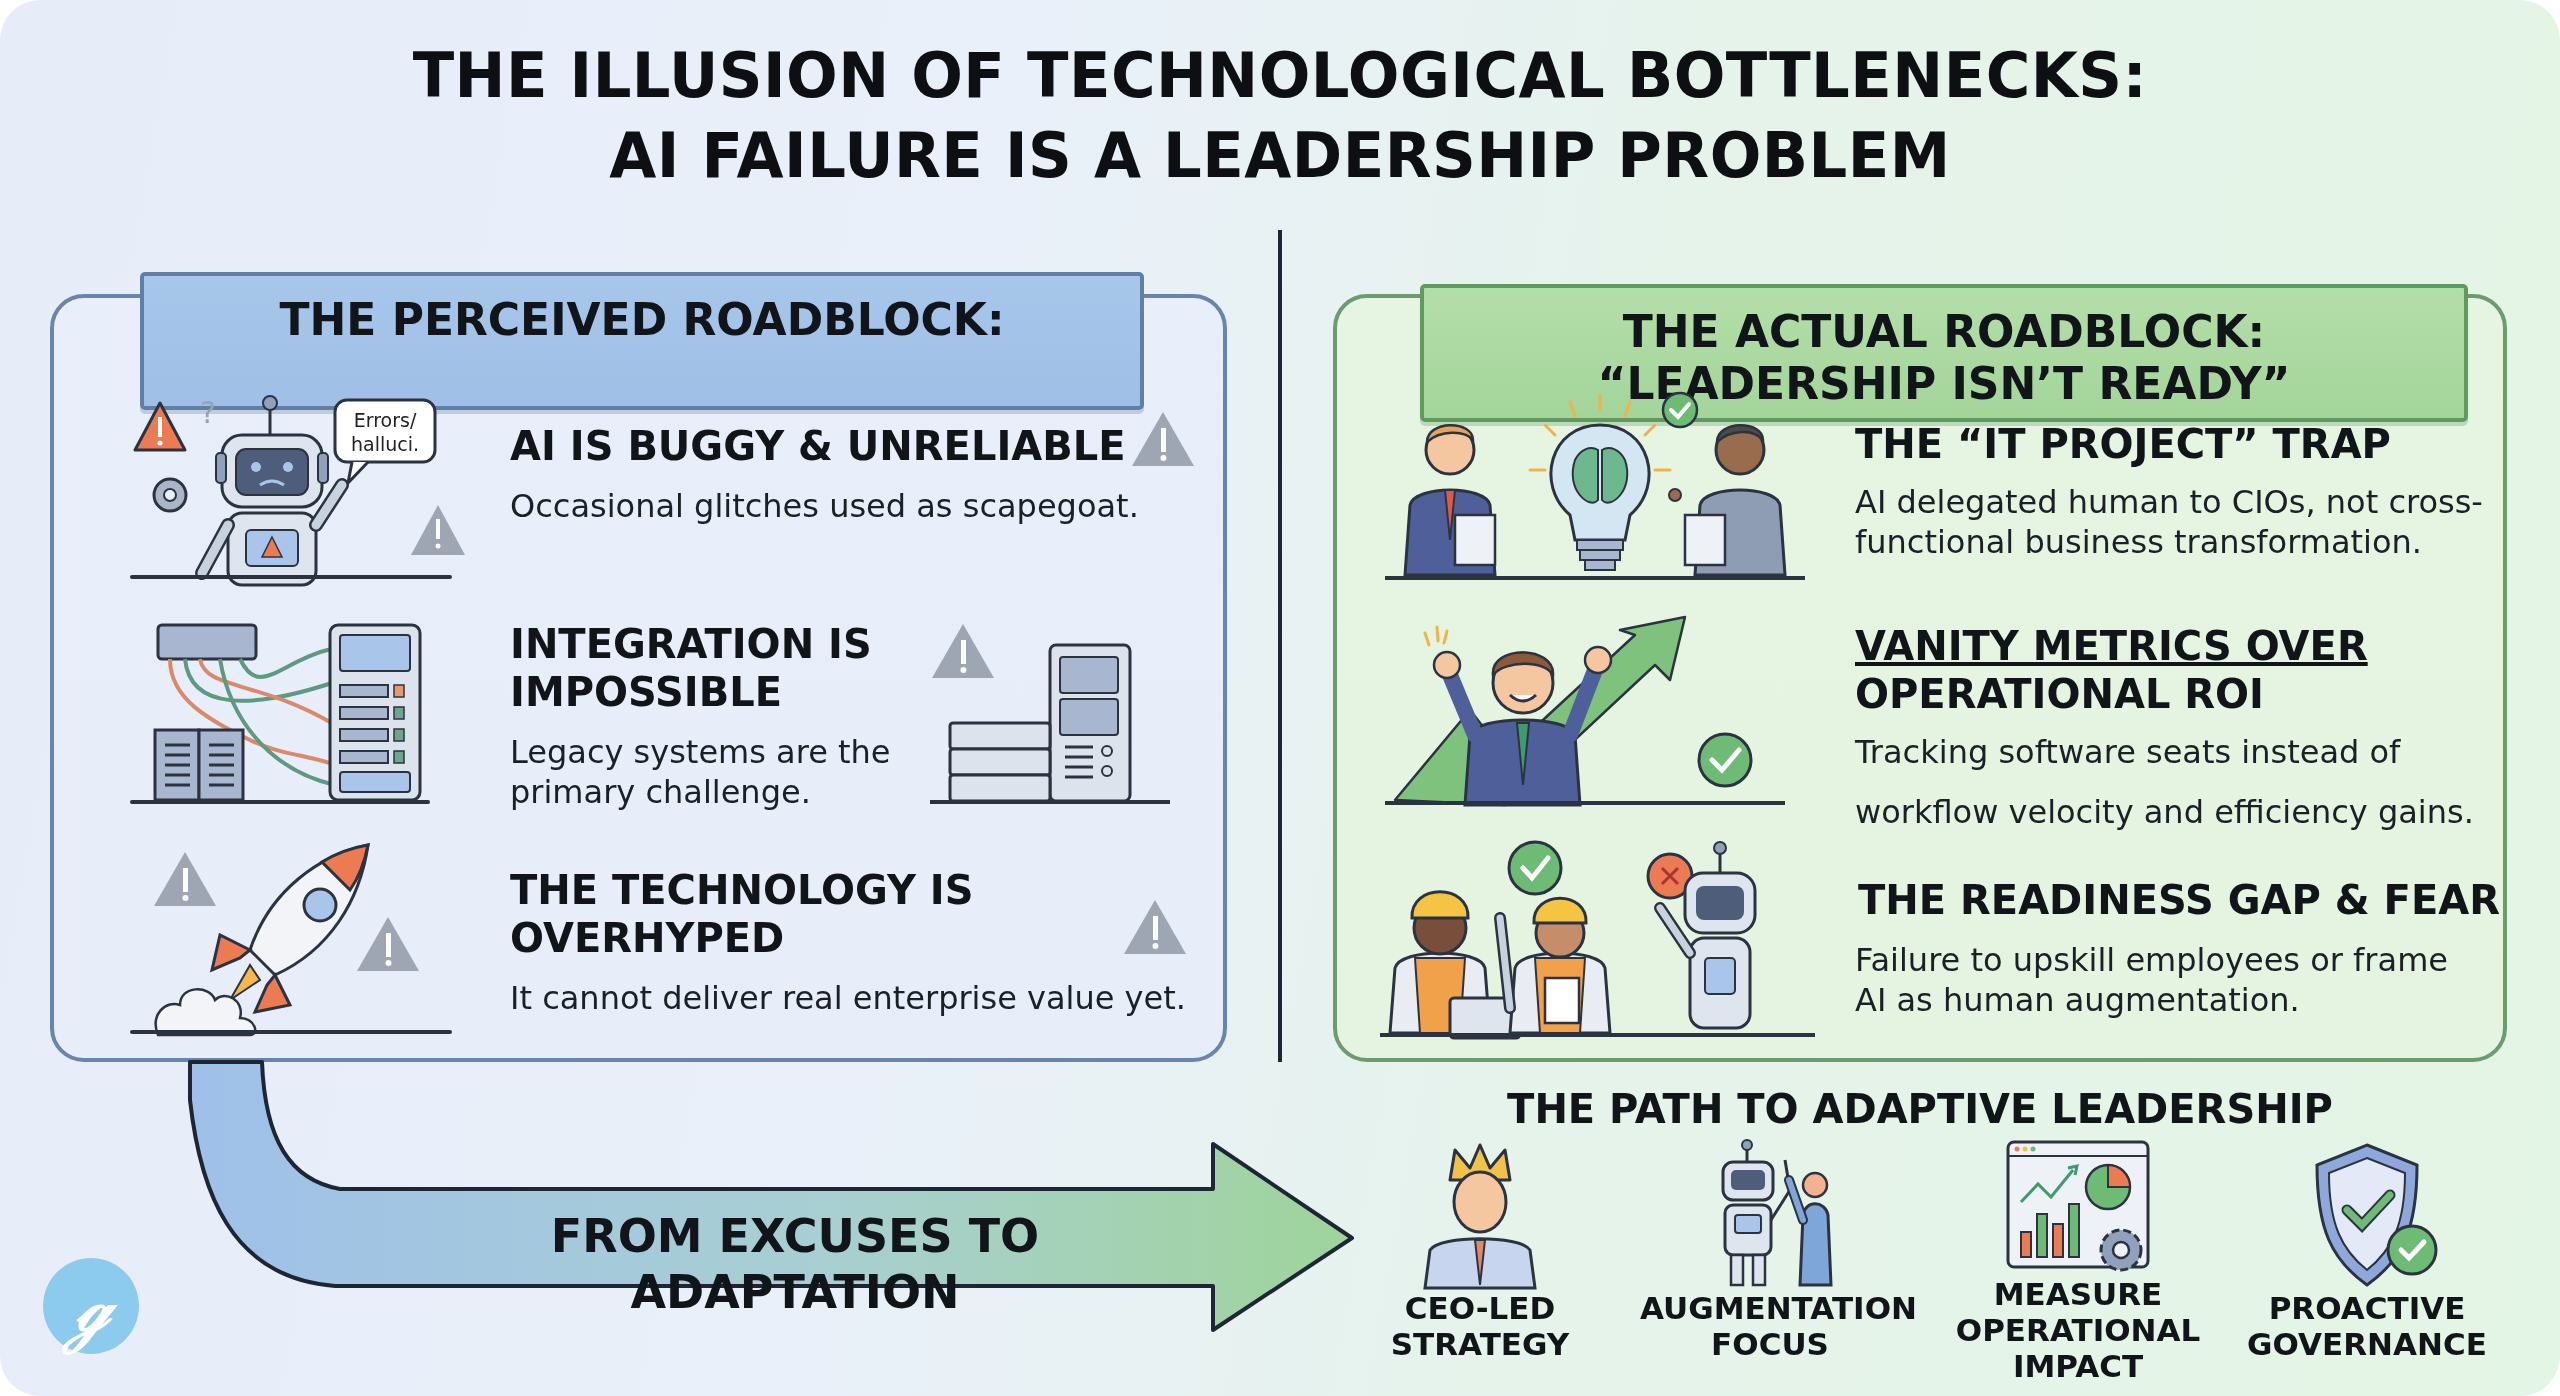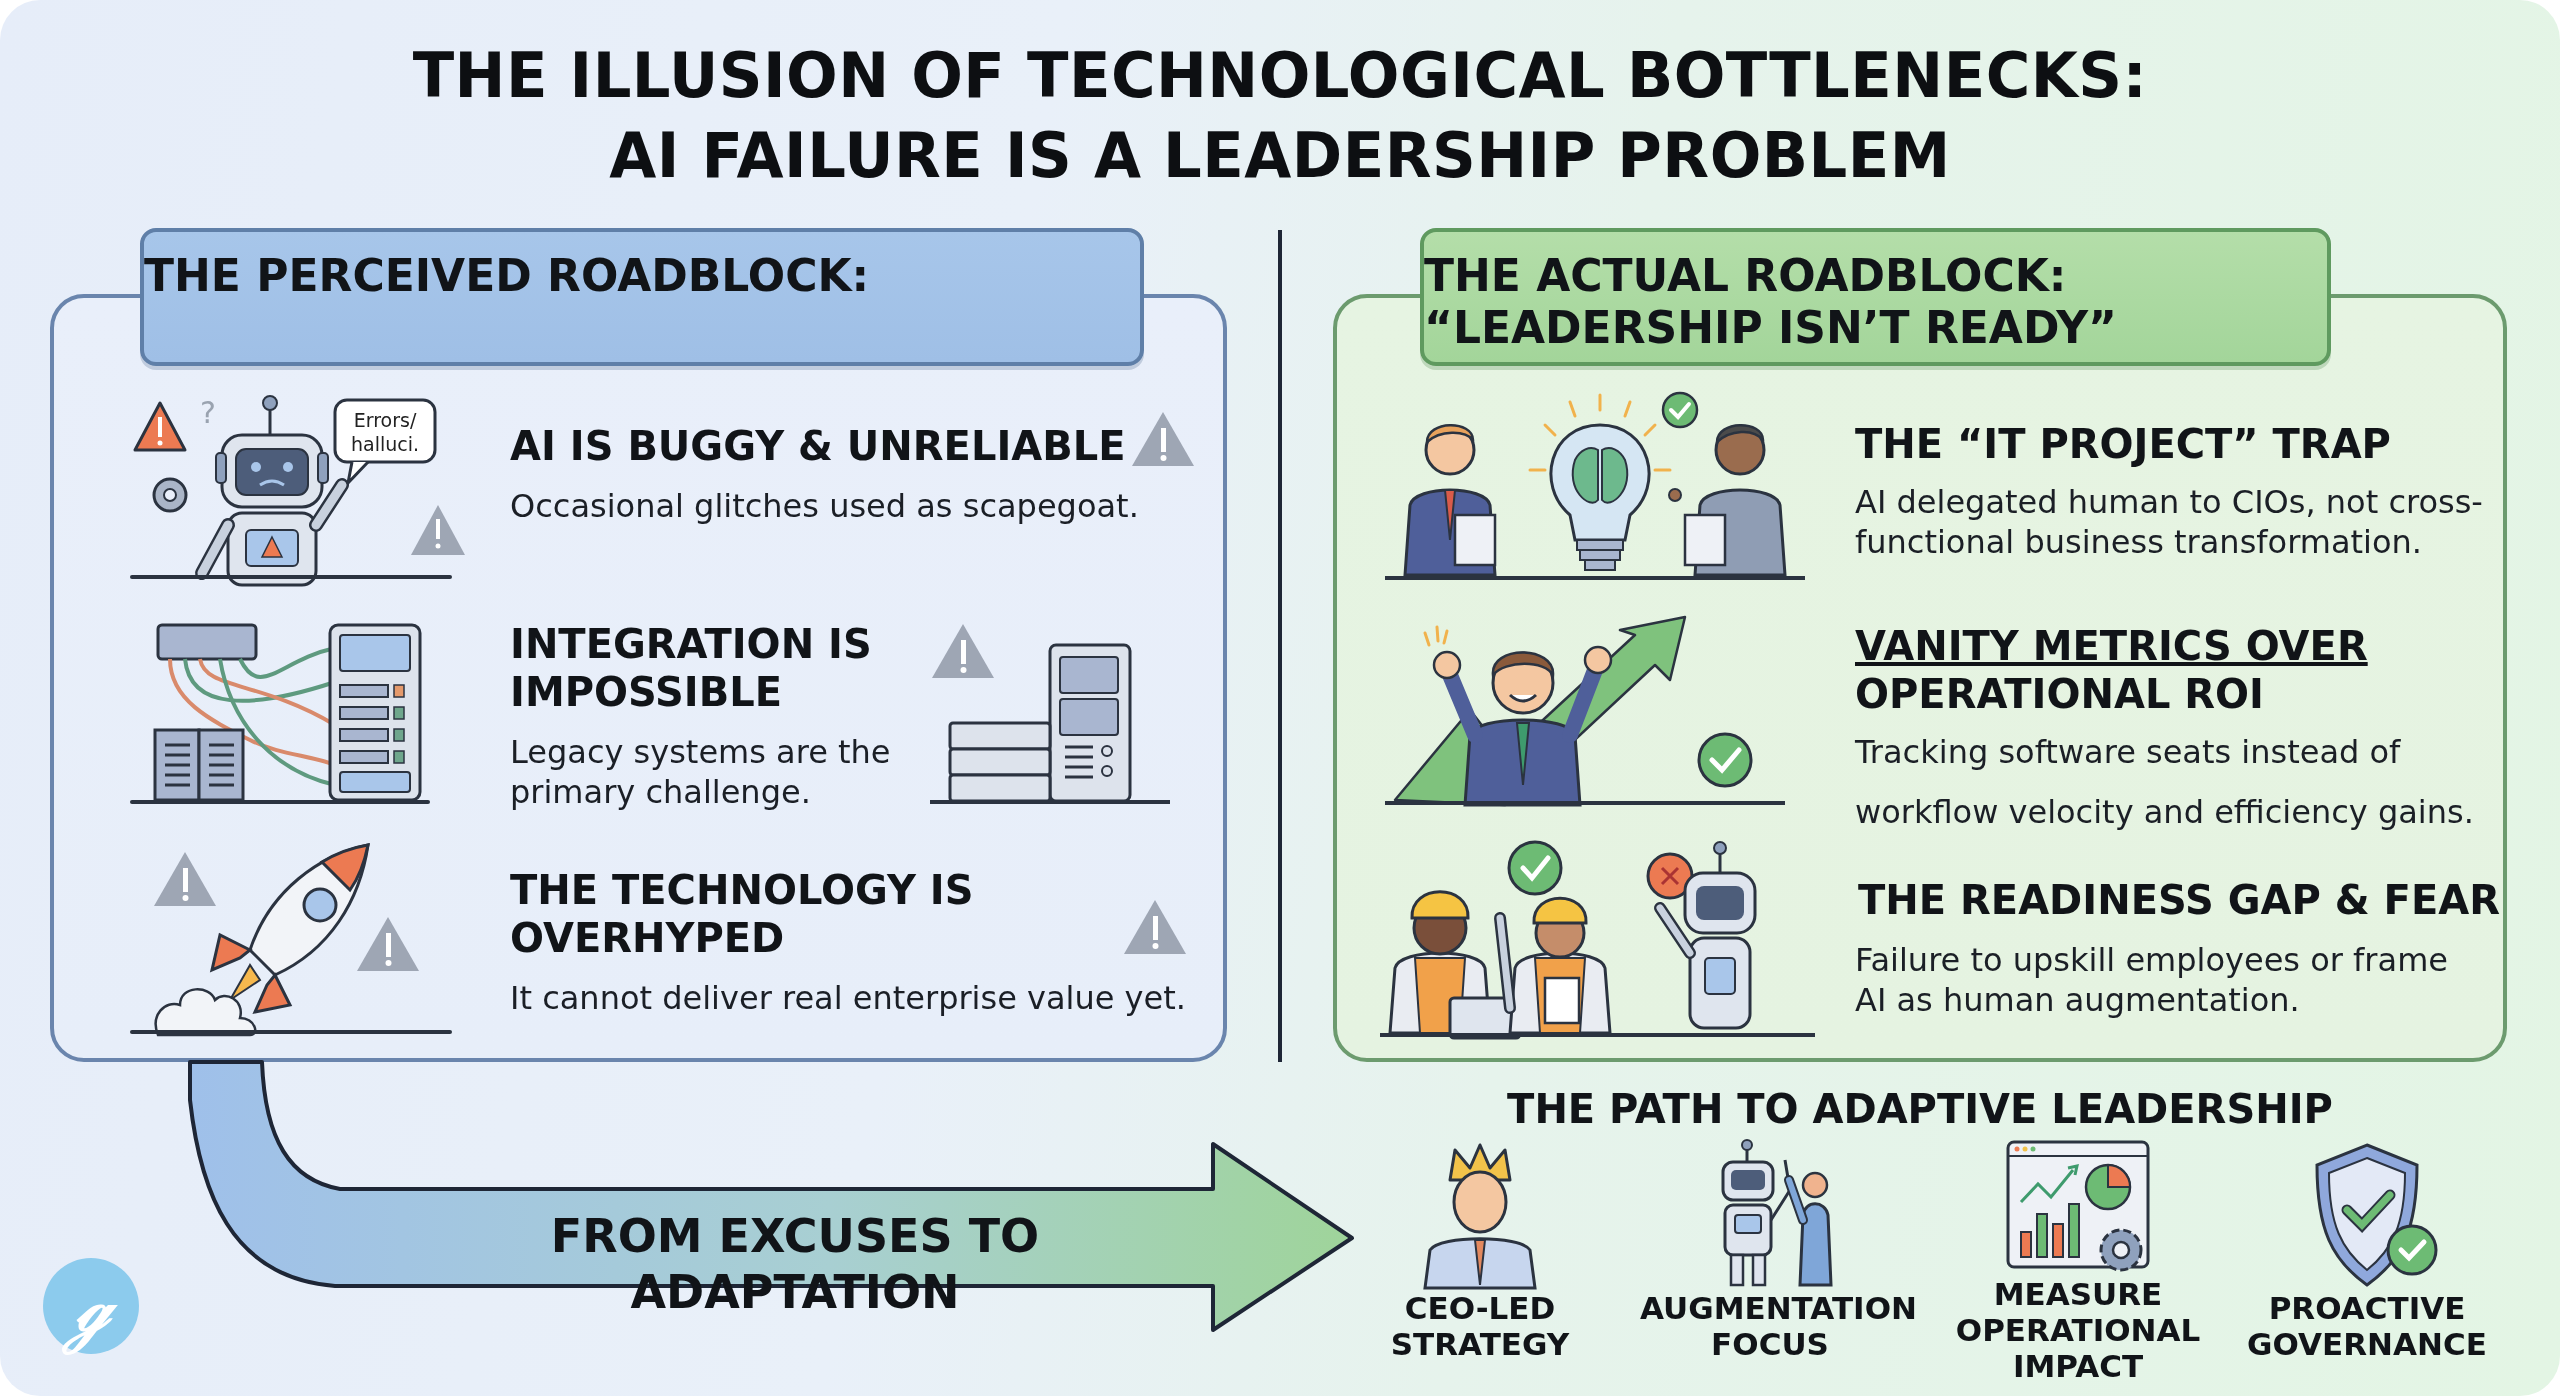--- a/index.html
+++ b/index.html
@@ -29,28 +29,29 @@
   
   .panel {
     position: absolute; border-radius: 34px; border: 4px solid;
   }
   .panel.left { left: 50px; top: 294px; width: 1177px; height: 768px;
     border-color: #6a85ad; background: linear-gradient(180deg,#e9effa,#e7eef9); }
   .panel.right { left: 1333px; top: 294px; width: 1174px; height: 768px;
     border-color: #6c9b6e; background: linear-gradient(180deg,#e6f4e2,#e5f3e1); }
 
   .panel-head {
-    position: absolute; border-radius: 16px; border: 4px solid; 
+    position: absolute; border-radius: 5px; border: 4px solid; text-align: center;
     font-weight: 800; font-size: 44px; line-height: 52px; padding-top: 18px;
     color: #111418;
+    margin-top: 44px;
   }
   .panel-head.left { left: 140px; top: 228px; width: 1004px; height: 138px;
     border-color: #5f7fa8; background: linear-gradient(180deg,#a7c6ea,#9fbfe6);
     box-shadow: 0 4px 0 rgba(70,100,140,0.25); }
-  .panel-head.right { left: 1420px; top: 228px; width: 911px; height: 138px;
+  .panel-head.right { left: 1420px; top: 240px; width: 1048px; height: 138px;
     border-color: #5f9a5f; background: linear-gradient(180deg,#b4dea9,#a3d59a);
     box-shadow: 0 4px 0 rgba(70,130,70,0.25); }
 
   .divider { position: absolute; left: 1278px; top: 230px; width: 4px; height: 832px; background: #1e2636; }
 
   
   .item-title {
     position: absolute; font-weight: 800; font-size: 40px; line-height: 48px; color: #111418;
   }
   .item-desc {

